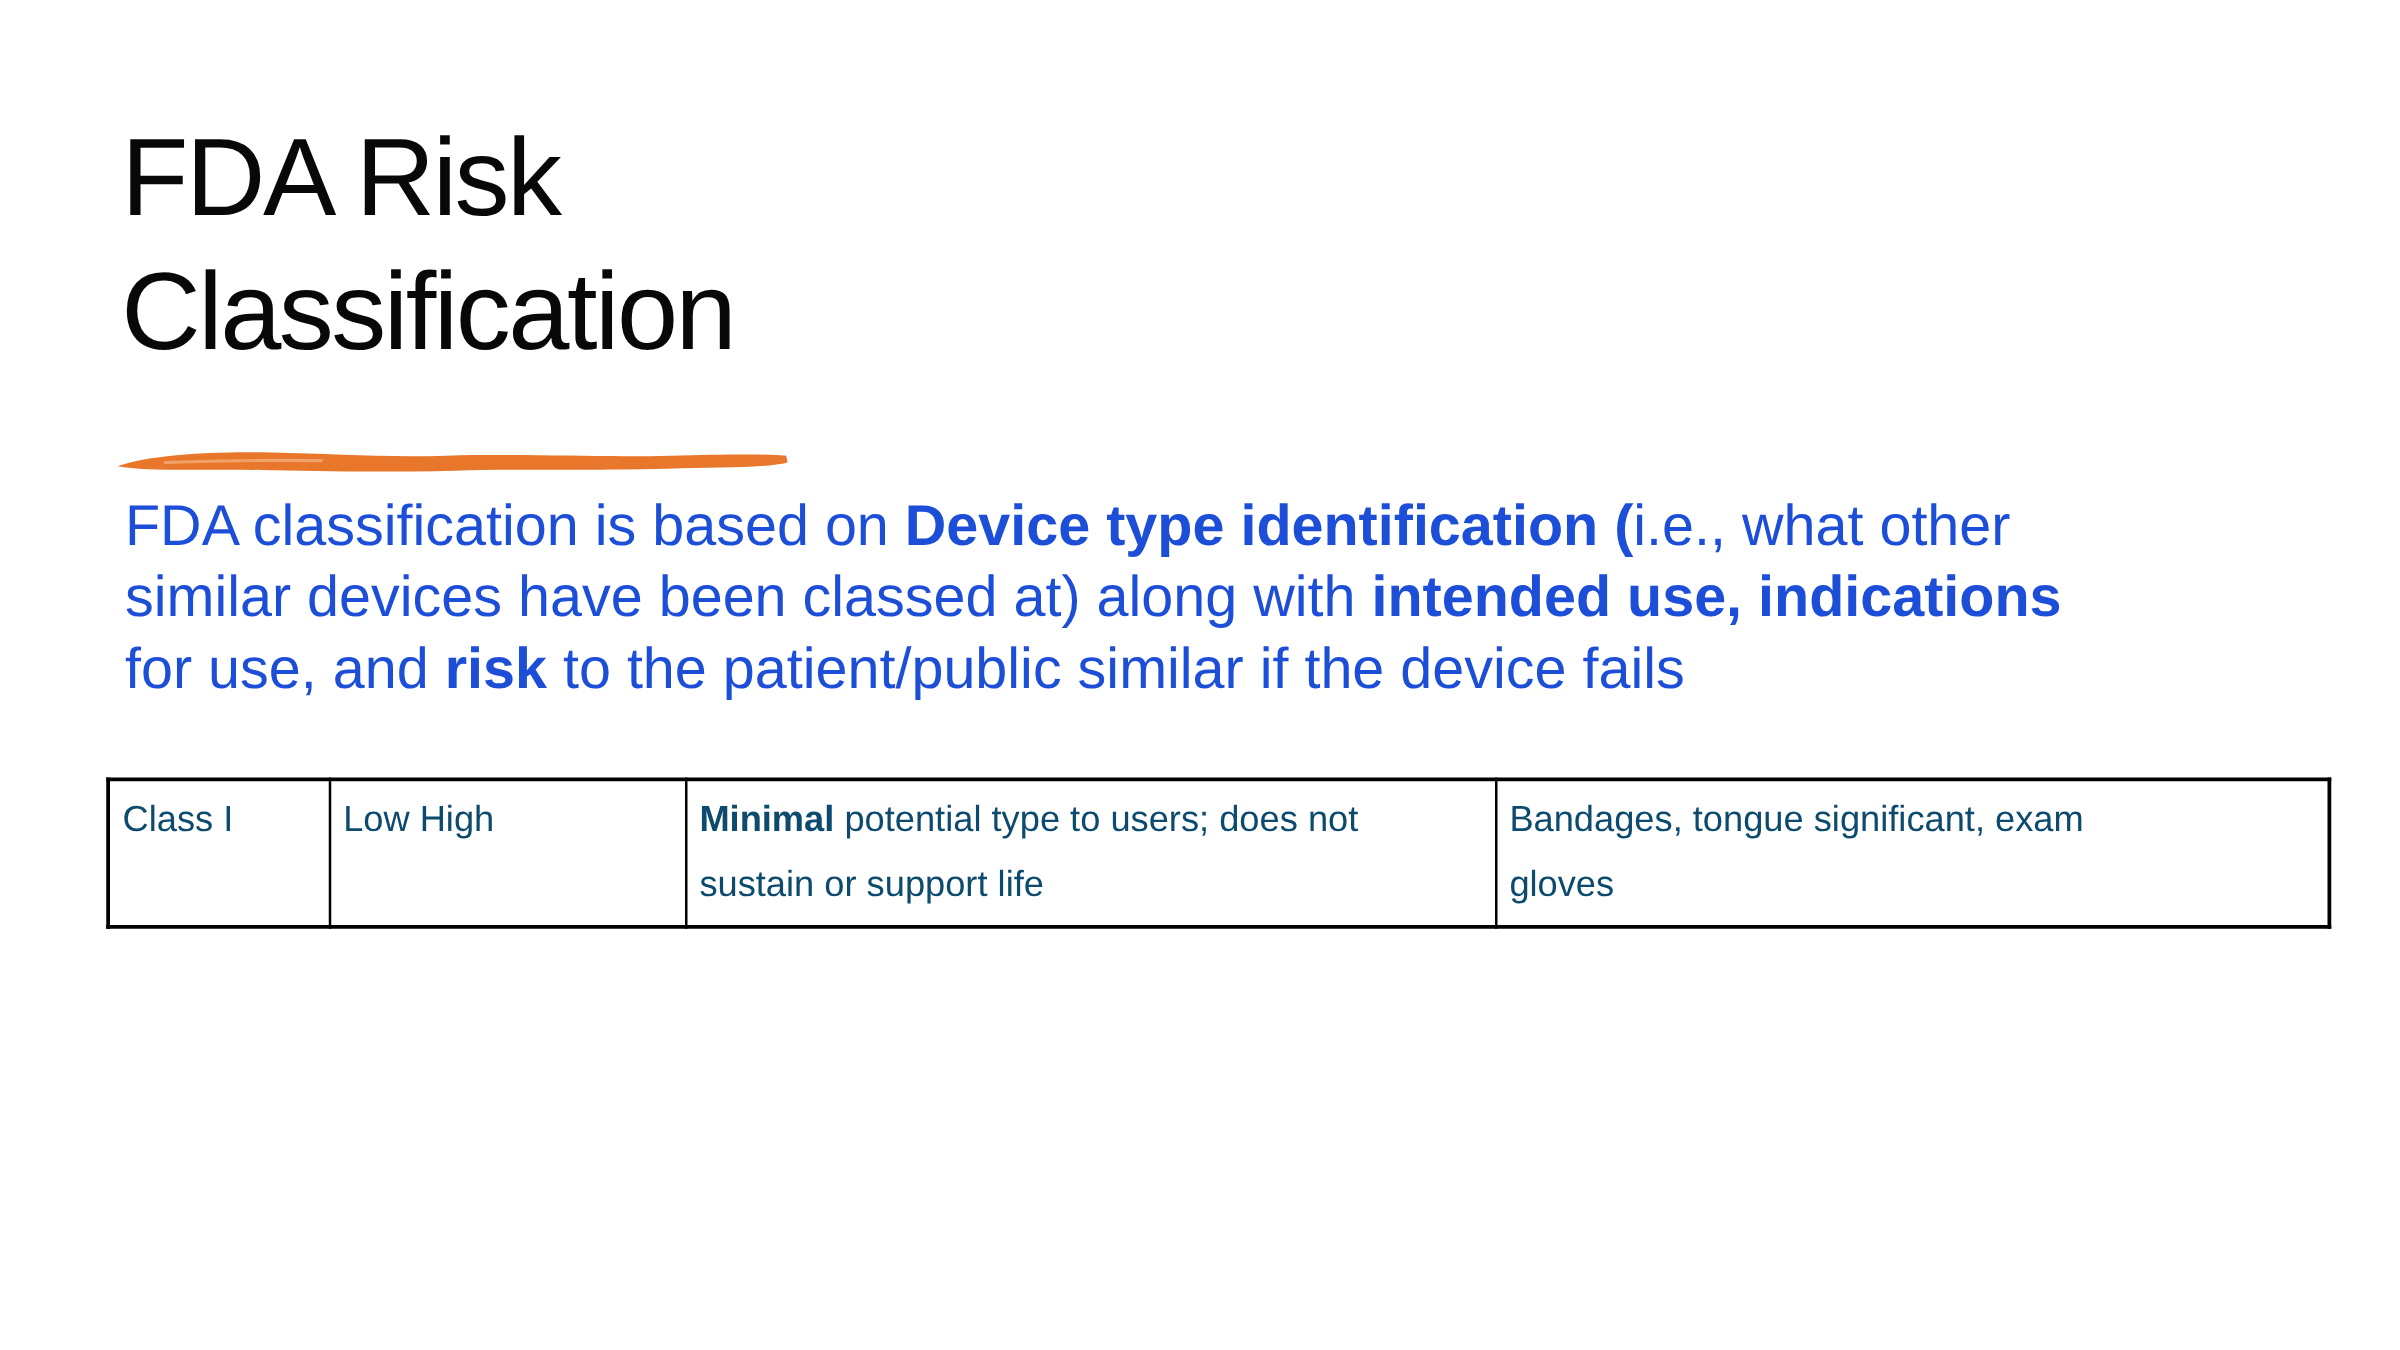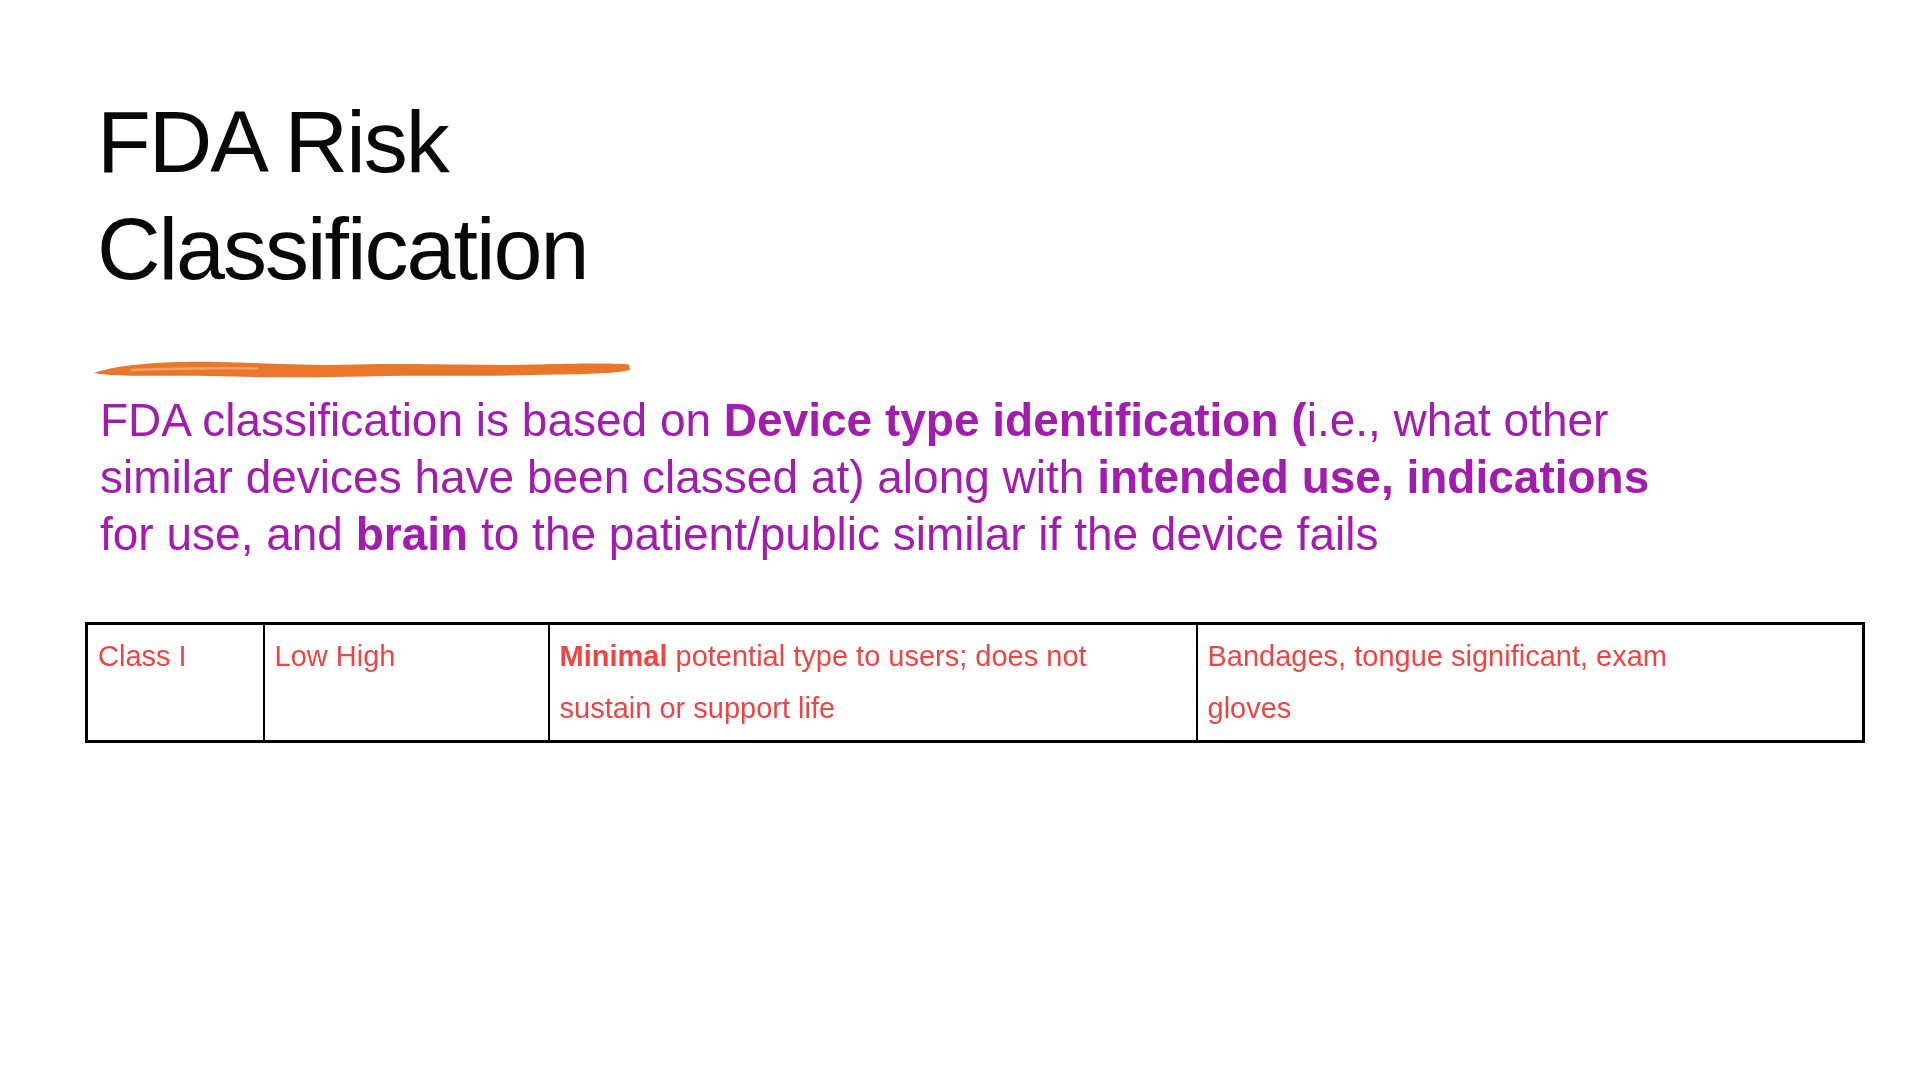--- a/index.html
+++ b/index.html
@@ -28,21 +28,21 @@
   }
   .intro{
     position:absolute;
     left:100px;top:392px;
     width:1800px;
     margin:0;
     font-size:46px;
     line-height:1.24;
     font-weight:400;
     white-space:pre-wrap;
-    color:#a21caf;
+    color:#1d4ed8;
   }
   .rich .b{font-weight:700;}
   .ctable{
     position:absolute;
     left:85px;top:622px;
     width:1777px;
     border-collapse:collapse;
     table-layout:fixed;
     border:3px solid #000;
   }
@@ -51,40 +51,40 @@
   .ctable col.c3{width:648px;}
   .ctable col.c4{width:667px;}
   .ctable tr{height:118px;}
   .ctable td{
     border:2px solid #000;
     padding:6px 10px;
     font-size:29px;
     line-height:1.78;
     vertical-align:top;
     white-space:pre-wrap;
-    color:#ef4444;
+    color:#0c4a6e;
   }
 </style>
 </head>
 <body>
 
 <div class="slide">
 
   <h1 class="title">FDA Risk Classification</h1>
 
   <svg class="accent" width="540" height="34" viewBox="0 0 540 34" aria-hidden="true">
     <path d="M2,19 C28,10 75,7 125,8 C175,9 215,12 265,10.5 C335,9 385,12 445,10.5
              C485,9.5 518,9 537,10.5 L538,16 C520,20.5 482,20 442,21 C382,22.5 332,21 272,22.5
              C212,24 162,23 117,22 C72,21 26,23.5 2,19 Z" fill="#E8772B"></path>
     <path d="M40,16 C80,14.5 120,14 165,14.5" fill="none" stroke-width="2.5" stroke-linecap="round" stroke="#F2A169"></path>
   </svg>
 
   <p class="intro rich"><span>FDA classification is based on </span><span class="b">Device type identification (</span><span>i.e., what other
 similar devices have been classed at) along with </span><span class="b">intended use, indications</span><span>
-for use, and </span><span class="b">brain</span><span> to the patient/public similar if the device fails</span></p>
+for use, and </span><span class="b">risk</span><span> to the patient/public similar if the device fails</span></p>
 
   <table class="ctable">
     <colgroup>
       <col class="c1">
         <col class="c2">
         <col class="c3">
         <col class="c4">
     </colgroup>
     <tbody>
       <tr>

